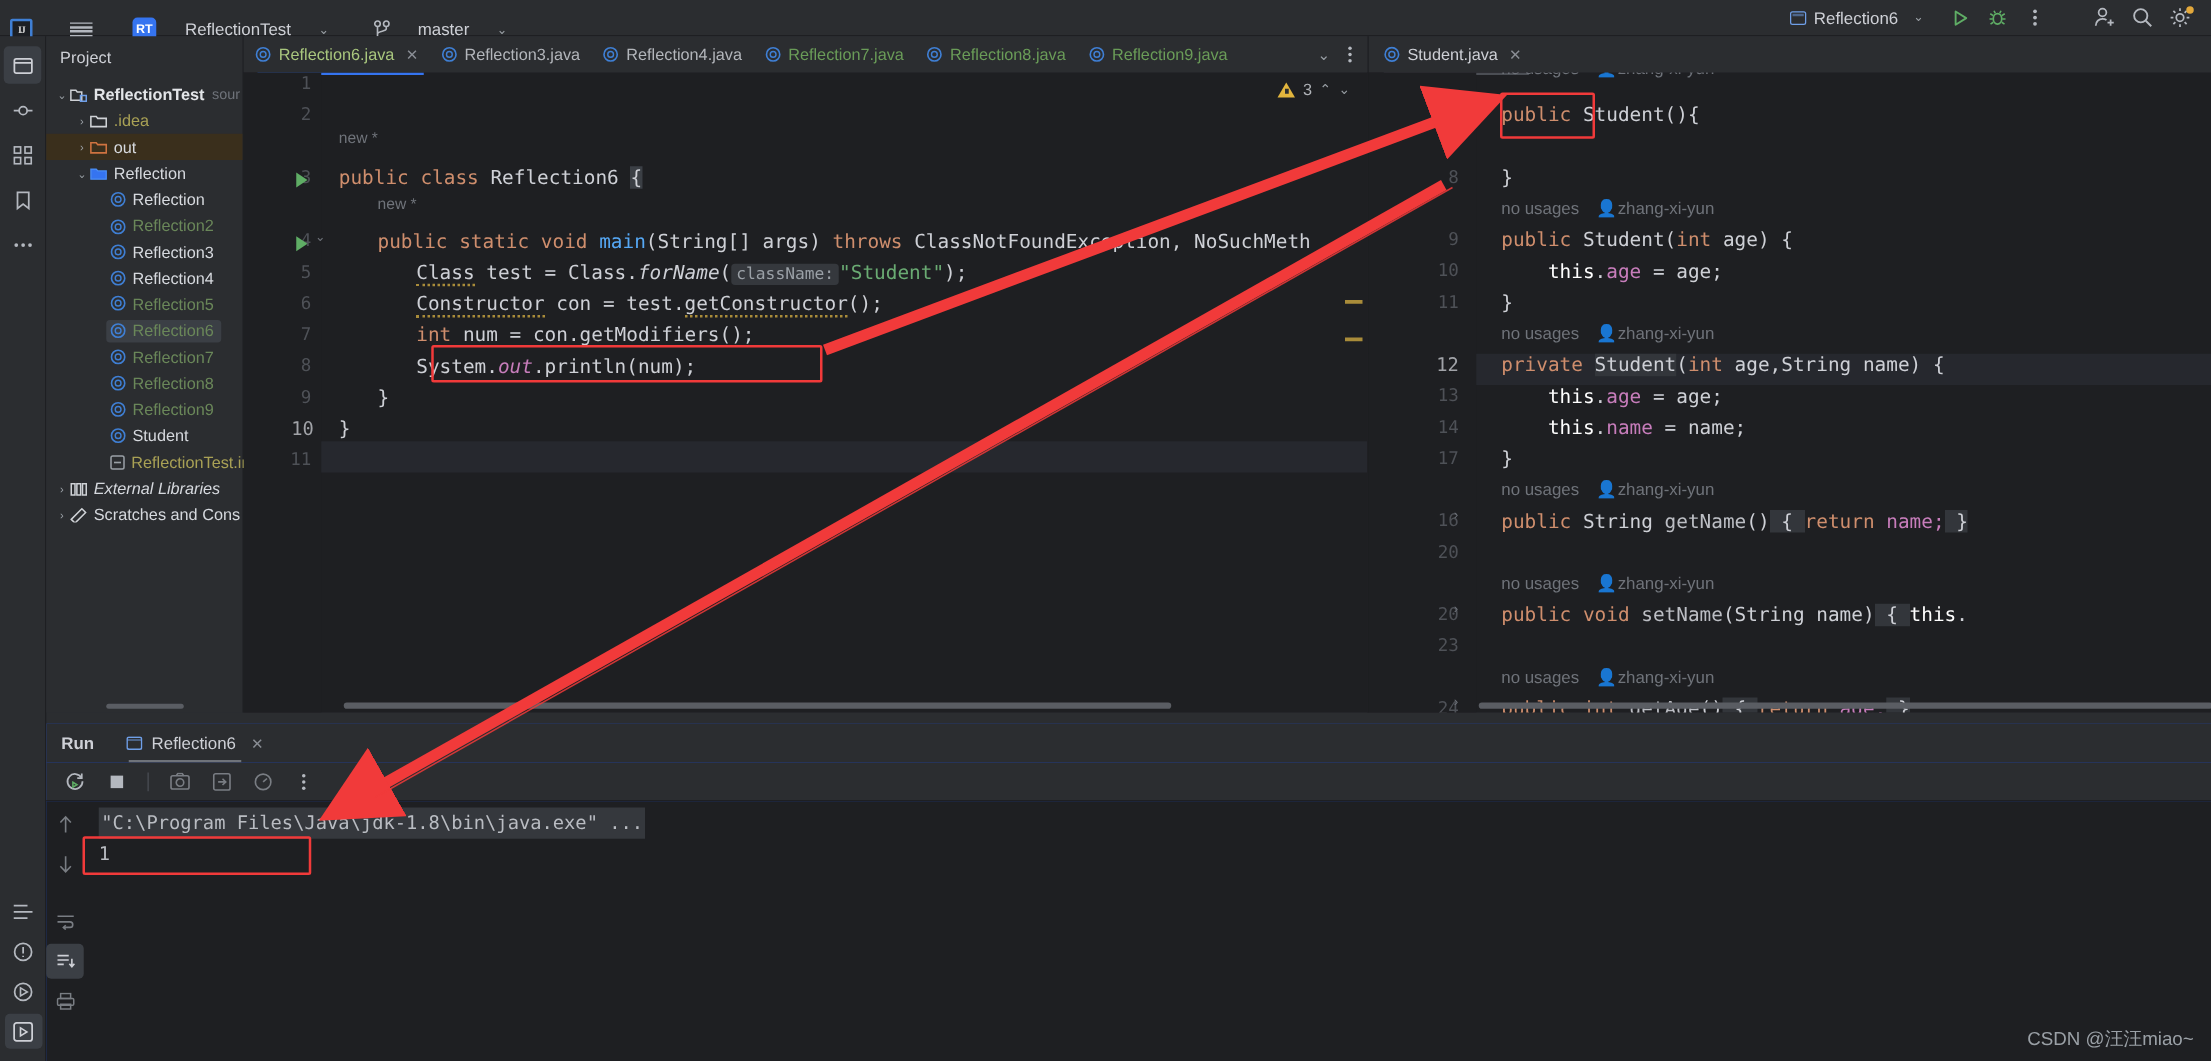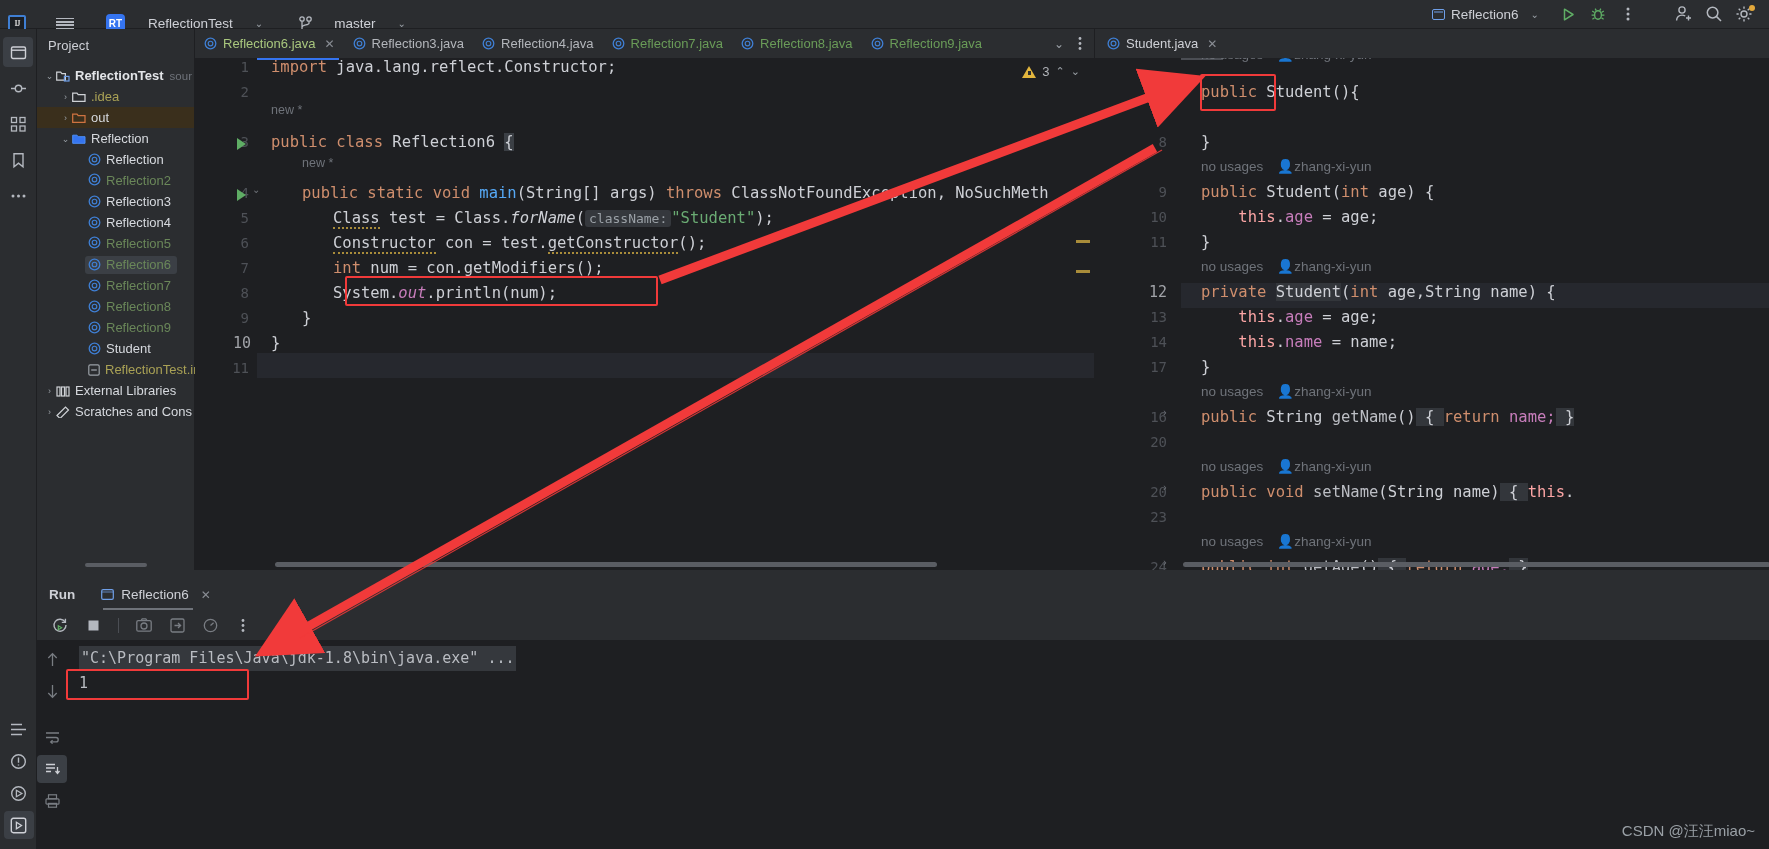--- a/index.html
+++ b/index.html
@@ -96,21 +96,21 @@
     background:#1e1f22; overflow:hidden;
   }
   .active-underline { position:absolute; top:0; left:11px; width:133px; height:2px; background:#3574f0; }
   .gutter { position:absolute; top:0; left:0; width:62px; height:100%; background:#1e1f22; }
   .code-area { position:absolute; top:0; left:62px; right:0; height:100%; }
   .cl { position:absolute; font-size:15.5px; line-height:25px; white-space:pre; font-family:"DejaVu Sans Mono", monospace; }
   .ln { position:absolute; right:8px; font-size:14px; color:#4e5157; line-height:25px; font-family:"DejaVu Sans Mono", monospace;}
   .ln.cur { color:#a1a3a8; }
   .hl-line { position:absolute; left:0; width:899px; height:25px; background:#26282e; }
   .kw   { color:#cf8e6d; }
-  .kw2  { color:#fca5a5; }
+  .kw2  { color:#ffffff; }
   .typ  { color:#ced0d6; }
   .str  { color:#6aab73; }
   .meth { color:#56a8f5; }
   .fld  { color:#c77dbb; }
   .inlay { background:#35383d; color:#9aa0a6; border-radius:3px; padding:1px 4px; font-size:13px;margin-top:37px; }
   .hint-new { color:#6f737a; font-size:12.5px; font-family:"Liberation Sans",sans-serif; position:absolute;}
   .squig { border-bottom:2px dotted #a98c3a; }
   .runarrow { position:absolute; width:0;height:0; border-left:9px solid transparent; border-top:6px solid transparent; border-bottom:6px solid transparent; }
 
   .warn-chip { position:absolute; top:6px; right:14px; display:flex; align-items:center; gap:6px; color:#b0b3b8; font-size:13px;}
@@ -346,21 +346,21 @@
                 <circle cx="6.5" cy="6.5" r="5.3" fill="none" stroke="#3f7fd4" stroke-width="1.3"></circle>
                 <circle cx="6.5" cy="6.5" r="2.3" fill="none" stroke="#3f7fd4" stroke-width="1.15"></circle>
               </svg>
             </span>
             <span class="tlabel white">Reflection</span>
           </span>
         </div>
         <div class="trow">
           <span style="width: 32px; flex: 0 0 auto;"></span>
           <span class="arrow"></span>
-          <span class="tlabel-wrap" style="display: flex; align-items: flex-start;">
+          <span class="tlabel-wrap" style="display: flex; align-items: flex-end;">
             <span style="margin-right: 5px; display: flex; align-items: center; flex: 0 0 auto;">
               <svg width="13" height="13" viewBox="0 0 13 13">
                 <circle cx="6.5" cy="6.5" r="5.3" fill="none" stroke="#3f7fd4" stroke-width="1.3"></circle>
                 <circle cx="6.5" cy="6.5" r="2.3" fill="none" stroke="#3f7fd4" stroke-width="1.15"></circle>
               </svg>
             </span>
             <span class="tlabel green">Reflection2</span>
           </span>
         </div>
         <div class="trow">
@@ -476,21 +476,21 @@
                 <rect x="0.8" y="0.8" width="10.4" height="10.4" rx="1.4" fill="none" stroke="#9aa0a6" stroke-width="1.2"></rect>
                 <path d="M3.2 6h5.6" stroke="#9aa0a6" stroke-width="1.3"></path>
               </svg>
             </span>
             <span class="tlabel yellow">ReflectionTest.im</span>
           </span>
         </div>
         <div class="trow">
           <span style="width: 0px; flex: 0 0 auto;"></span>
           <span class="arrow">›</span>
-          <span class="tlabel-wrap" style="display: flex; ">
+          <span class="tlabel-wrap" style="display: flex;  font-style: italic;">
             <span style="margin-right: 5px; display: flex; align-items: center; flex: 0 0 auto;">
               <svg width="14" height="12" viewBox="0 0 14 12">
                 <rect x="1" y="2" width="3" height="9" fill="none" stroke="#cfd2d6" stroke-width="1.2"></rect>
                 <rect x="5.5" y="2" width="3" height="9" fill="none" stroke="#cfd2d6" stroke-width="1.2"></rect>
                 <rect x="10" y="2" width="3" height="9" fill="none" stroke="#cfd2d6" stroke-width="1.2"></rect>
               </svg>
             </span>
             <span class="tlabel white">External Libraries</span>
           </span>
         </div>
@@ -596,21 +596,20 @@
       <span class="ln cur" style="top:273px;right:6px;font-size:15px">10</span>
       <span class="ln" style="top:298px">11</span>
 
       <span class="runarrow" style="top:80px; left:42px; border-left-color:#5fad65;"></span>
       <span class="runarrow" style="top:131px; left:42px; border-left-color:#5fad65;"></span>
       <span style="position:absolute;top:126px;left:57px;color:#6f737a;font-size:10px">⌄</span>
     </div>
 
     <div class="code-area">
 
-      <div class="cl" style="top:-3px; left:14px;"><span class="kw">import</span><span class="typ"> java.lang.reflect.Constructor;</span></div>
 
       <div class="hint-new" style="top:45px;left:14px">new *</div>
 
       <div class="cl" style="top:72px; left:14px;"><span class="kw">public</span> <span class="kw">class</span> <span class="typ">Reflection6</span> <span class="typ" style="background:#3b3f45">{</span></div>
       <div class="hint-new" style="top:98px;left:45px">new *</div>
 
       <div class="cl" style="top:123px; left:45px;"><span class="kw">public static void</span> <span class="meth">main</span><span class="typ">(String[] args)</span> <span class="kw">throws</span> <span class="typ">ClassNotFoundException, NoSuchMeth</span></div>
 
       <div class="cl" style="top:148px; left:76px;"><span class="typ squig">Class</span><span class="typ"> test = Class.</span><span class="typ" style="font-style:italic">forName</span><span class="typ">(</span><span class="inlay">className:</span><span class="str">"Student"</span><span class="typ">);</span></div>
 

